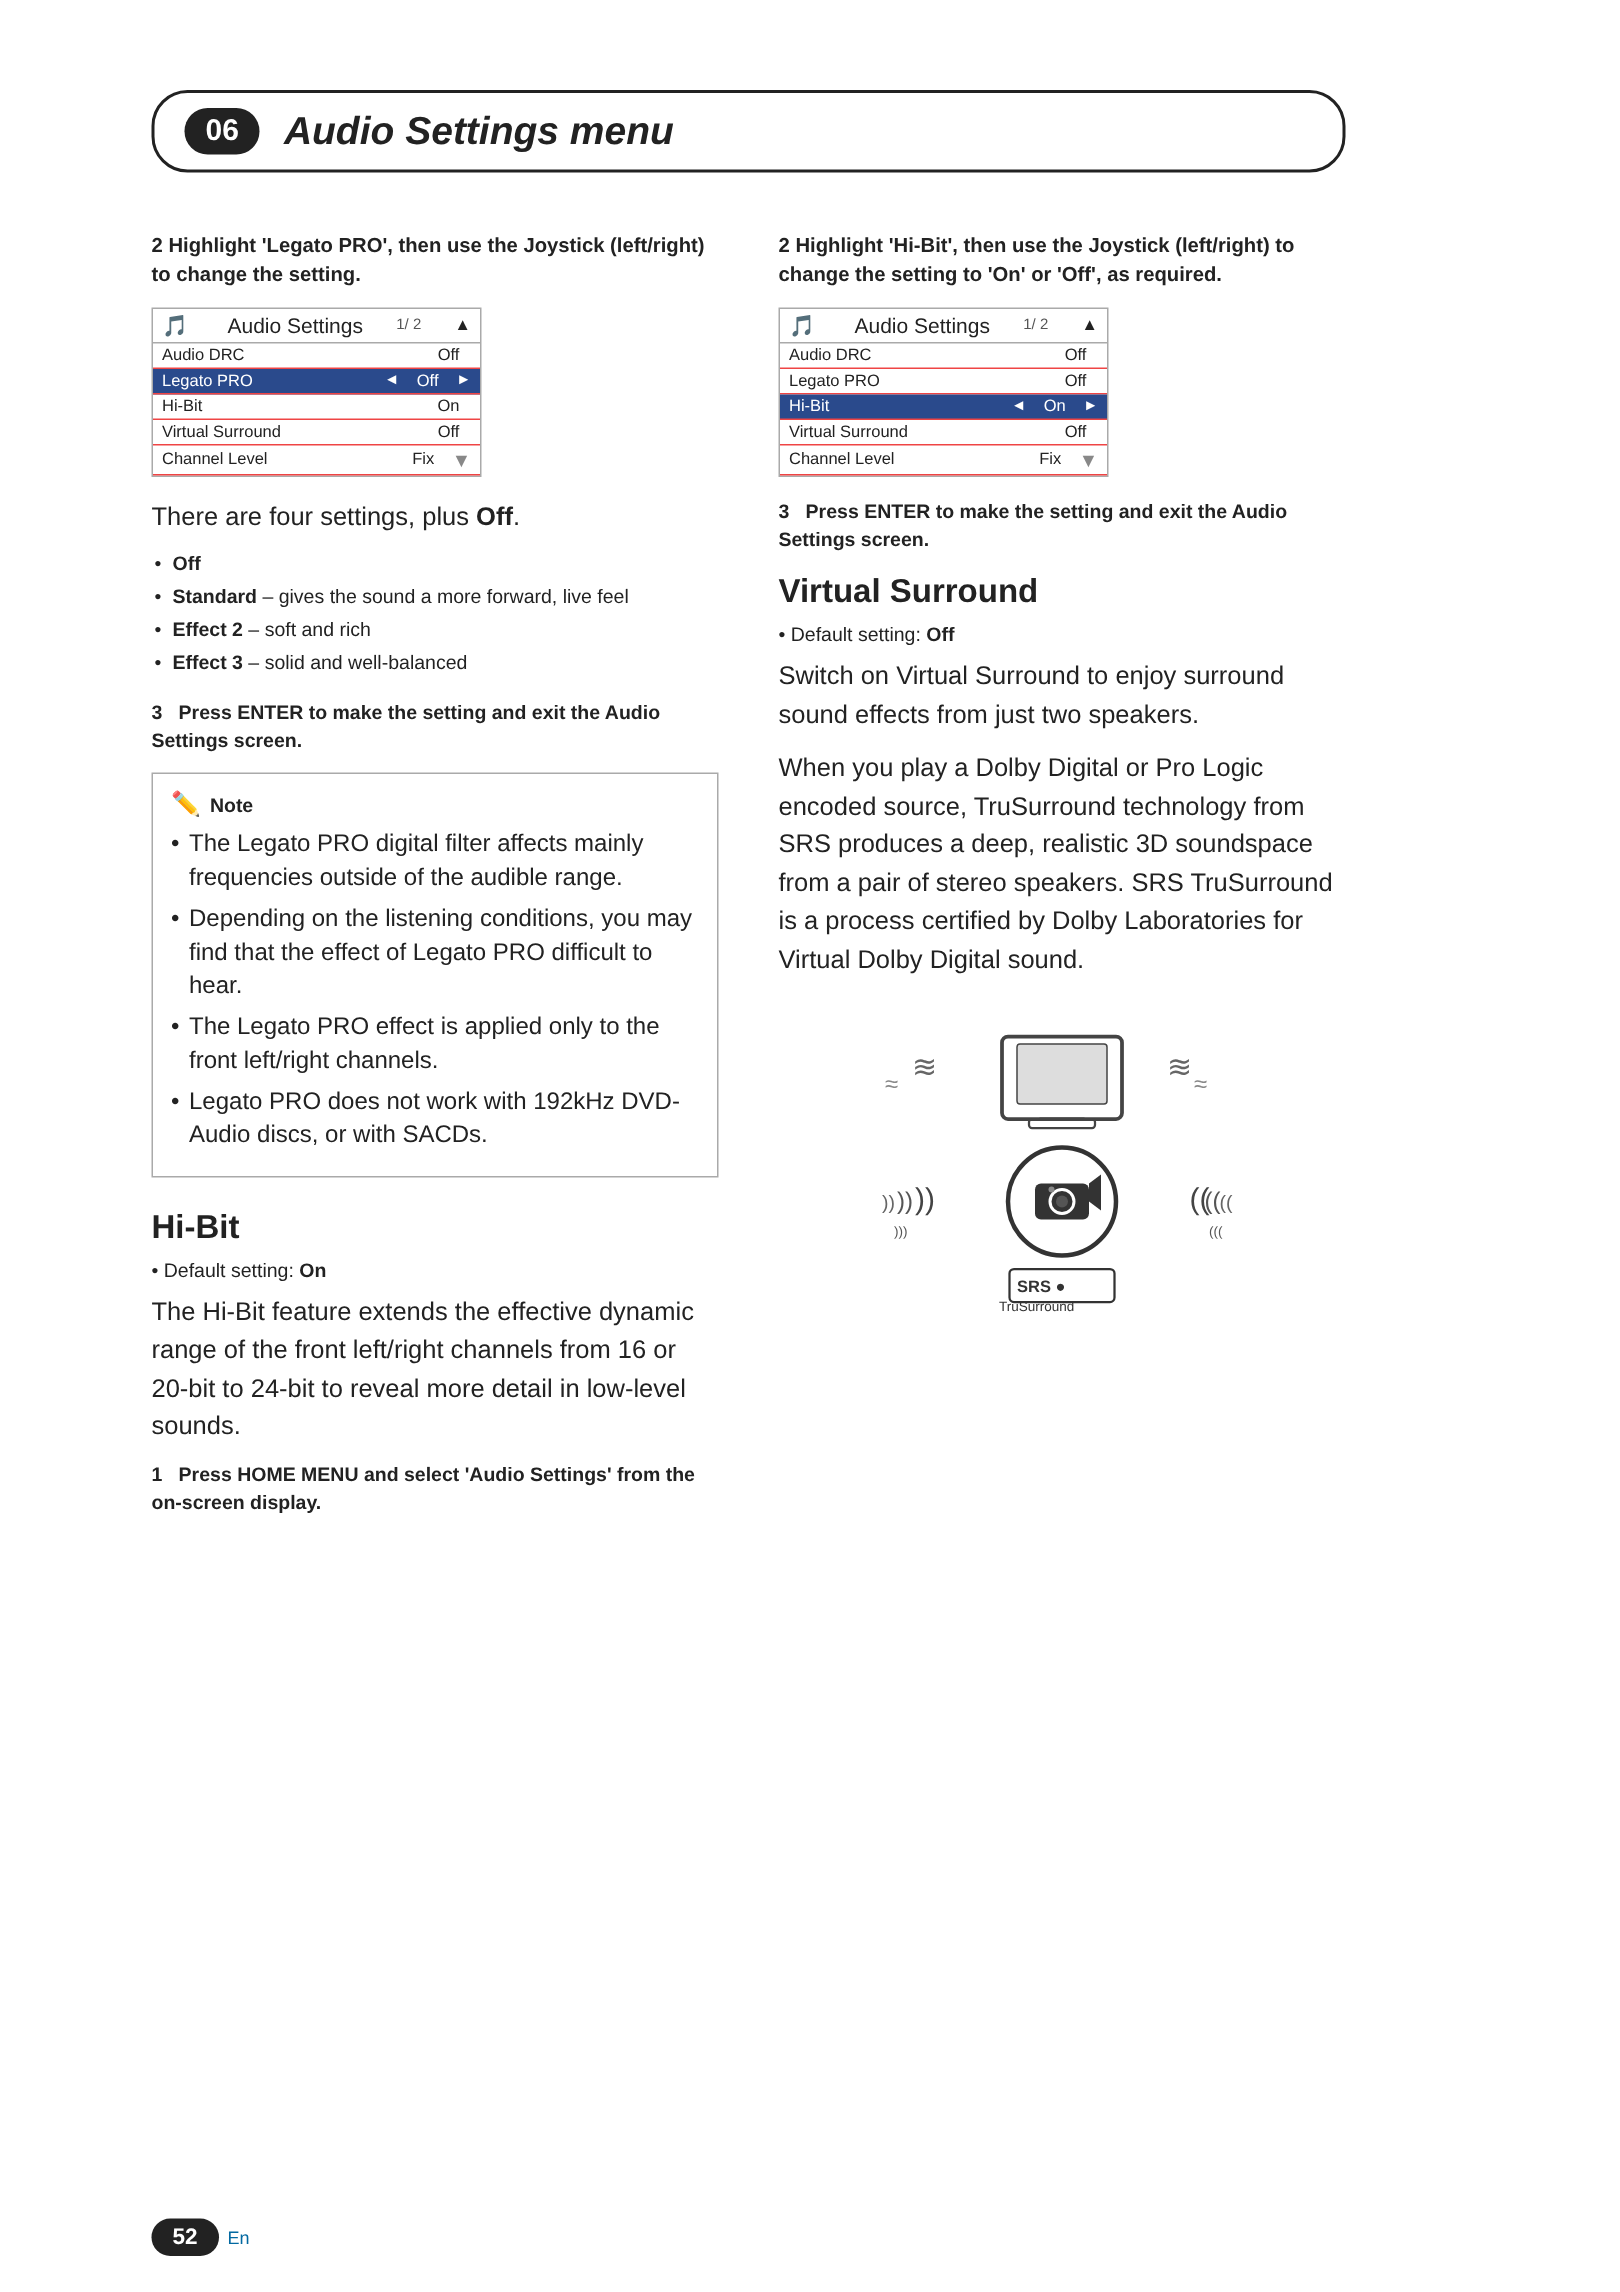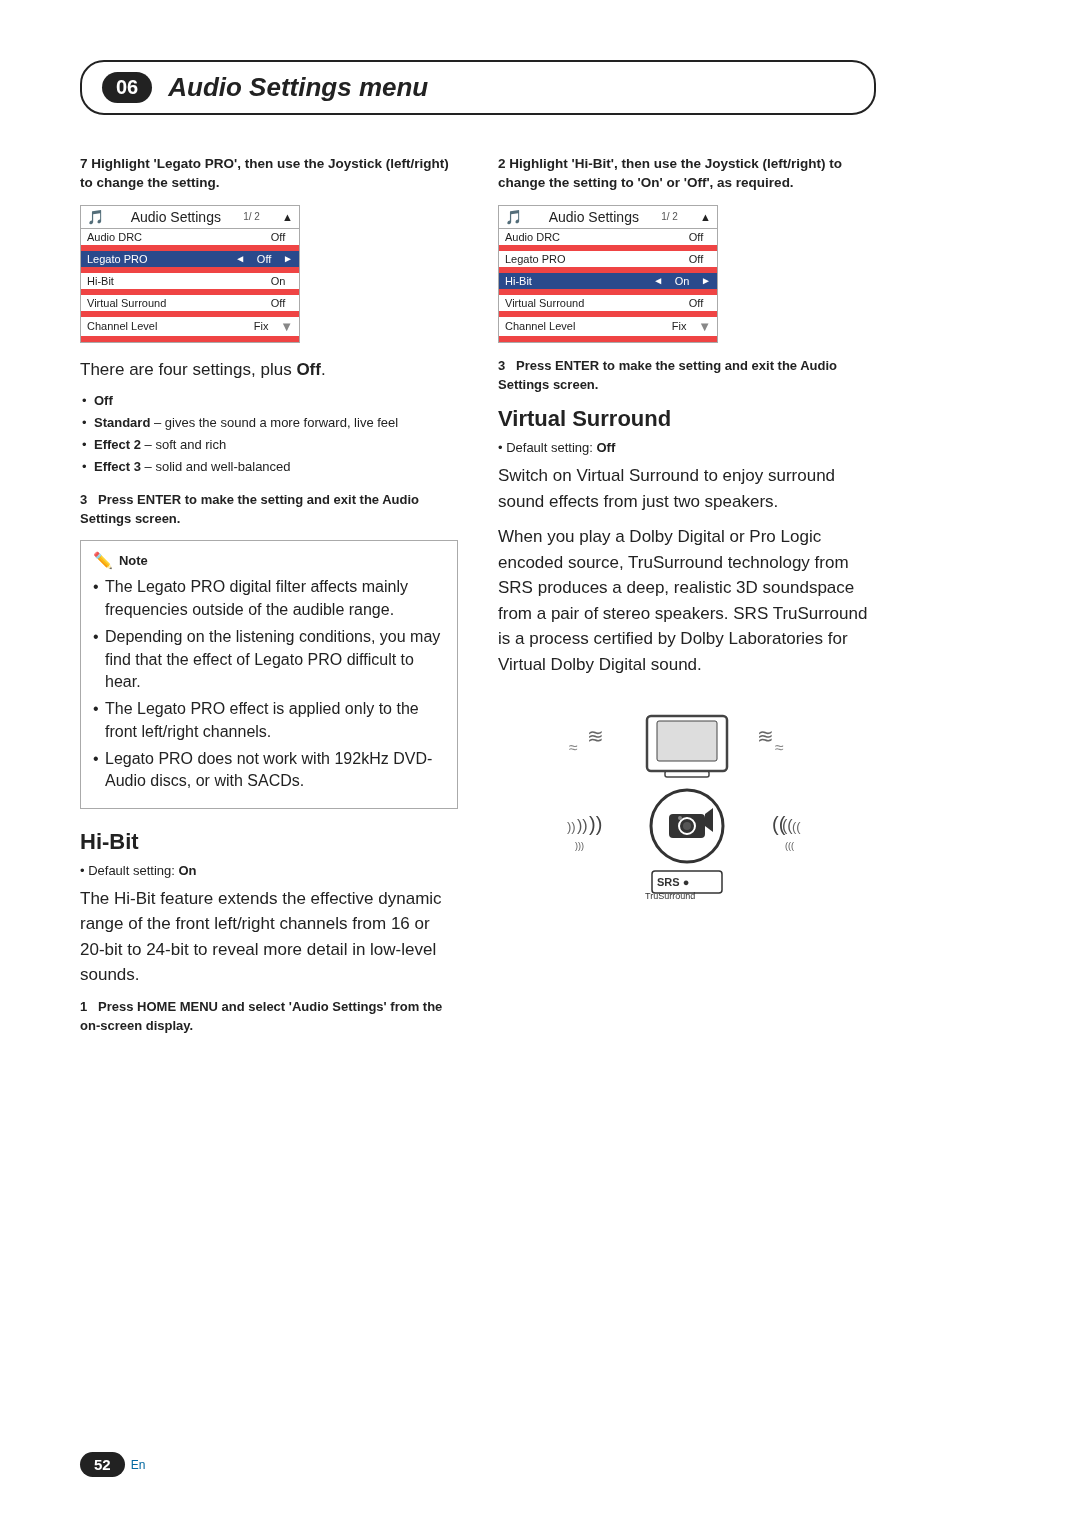--- a/index.html
+++ b/index.html
@@ -11,20 +11,21 @@
       font-size: 14px;
       color: #222;
       position: relative;
     }
 
     .page-container {
       width: 956px;
       min-height: 1528px;
       padding: 60px 80px 60px 80px;
       position: relative;
+      margin-left: 21px;
     }
 
     
     .chapter-header {
       display: flex;
       align-items: center;
       margin-bottom: 40px;
       border: 2px solid #222;
       border-radius: 24px;
       padding: 10px 20px;
@@ -94,21 +95,21 @@
     .audio-table-header-page {
       font-size: 10px;
       color: #555;
     }
     .audio-table-row {
       display: flex;
       justify-content: space-between;
       align-items: center;
       padding: 2px 6px;
       font-size: 11px;
-      border-bottom: 6px solid #ef4444;
+      border-bottom: 1px solid #ef4444;
     }
     .audio-table-row.highlighted {
       background: #2a4a8c;
       color: #fff;
     }
     .audio-table-row .row-label {
       flex: 1;
       font-size: 11px;
     }
     .audio-table-row .row-arrow-left {
@@ -208,21 +209,21 @@
     }
 
     
     .virtual-surround-section {
       margin-top: 0;
     }
 
     
     .page-footer {
       position: absolute;
-      bottom: 51px;
+      bottom: 24px;
       left: 80px;
       display: flex;
       align-items: center;
       gap: 6px;
     }
     .page-num-box {
       background: #222;
       color: #fff;
       font-weight: bold;
       font-size: 15px;
@@ -265,21 +266,21 @@
 
   <div class="chapter-header">
     <span class="chapter-num">06</span>
     <span class="chapter-title">Audio Settings menu</span>
   </div>
 
   <div class="two-col">
 
     <div class="col-left">
 
-      <p class="step-heading">7  Highlight 'Legato PRO', then use the Joystick (left/right) to change the setting.</p>
+      <p class="step-heading">2  Highlight 'Legato PRO', then use the Joystick (left/right) to change the setting.</p>
 
       <div class="audio-table-wrap">
         <div class="audio-table-header">
           <span class="audio-table-header-icon">🎵</span>
           <span class="audio-table-header-title">Audio Settings</span>
           <span class="audio-table-header-page">1/ 2</span>
           <span class="row-icon-right">▲</span>
         </div>
         <div class="audio-table-row">
           <span class="row-label">Audio DRC</span>

